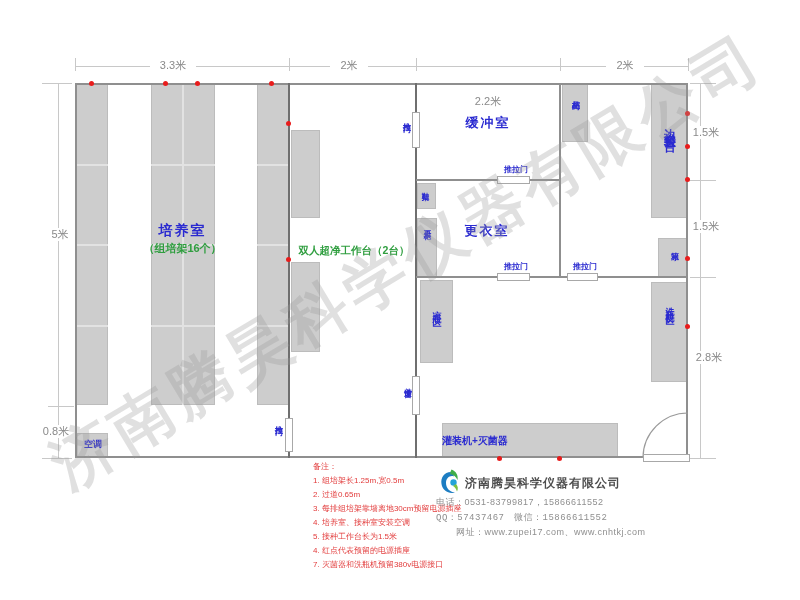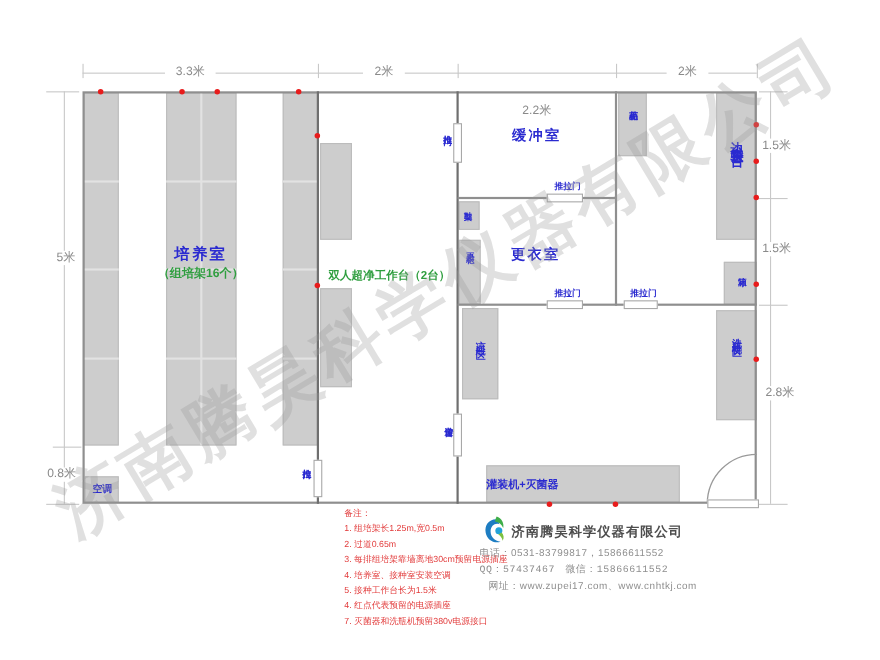--- a/index.html
+++ b/index.html
@@ -166,15 +166,15 @@
 
   <svg class="abs" style="left:438px;top:468px;z-index:40;" width="25" height="28" viewBox="0 0 25 28">
     <path d="M13 4 C6 4 2.5 10 3.5 16 C4.5 22.5 11 26.5 17 24.5 C11.5 24 8 20 8 15 C8 10 12 7 16 8.5 C15.5 6.5 14.5 5 13 4 Z" fill="#1d7dc2"></path>
     <path d="M13.5 1.5 C18 3 20.5 7.5 19.5 12 C18 8.5 15.5 6.5 12 6 C12.3 4.2 12.8 2.7 13.5 1.5 Z" fill="#3fae49"></path>
     <circle cx="15.5" cy="14.5" r="3.2" fill="#23a3d8"></circle>
     <path d="M18 16 C20 18 20.5 21 19 23.5 C18.2 21 17 19 15 18 Z" fill="#7cc141"></path>
   </svg>
   <div class="co-name" style="left:465px;top:475px;">济南腾昊科学仪器有限公司</div>
   <div class="co-line" style="left:436px;top:496px;">电话：0531-83799817，15866611552</div>
   <div class="co-line" style="left:436px;top:511px;font-family:Liberation Mono, monospace;">QQ：57437467　微信：15866611552</div>
-  <div class="co-line" style="left:444px;top:526px;text-align:center;">网址：www.zupei17.com、www.cnhtkj.com</div>
+  <div class="co-line" style="left:456px;top:526px;text-align:center;">网址：www.zupei17.com、www.cnhtkj.com</div>
 
 </div>
 
 </body></html>

